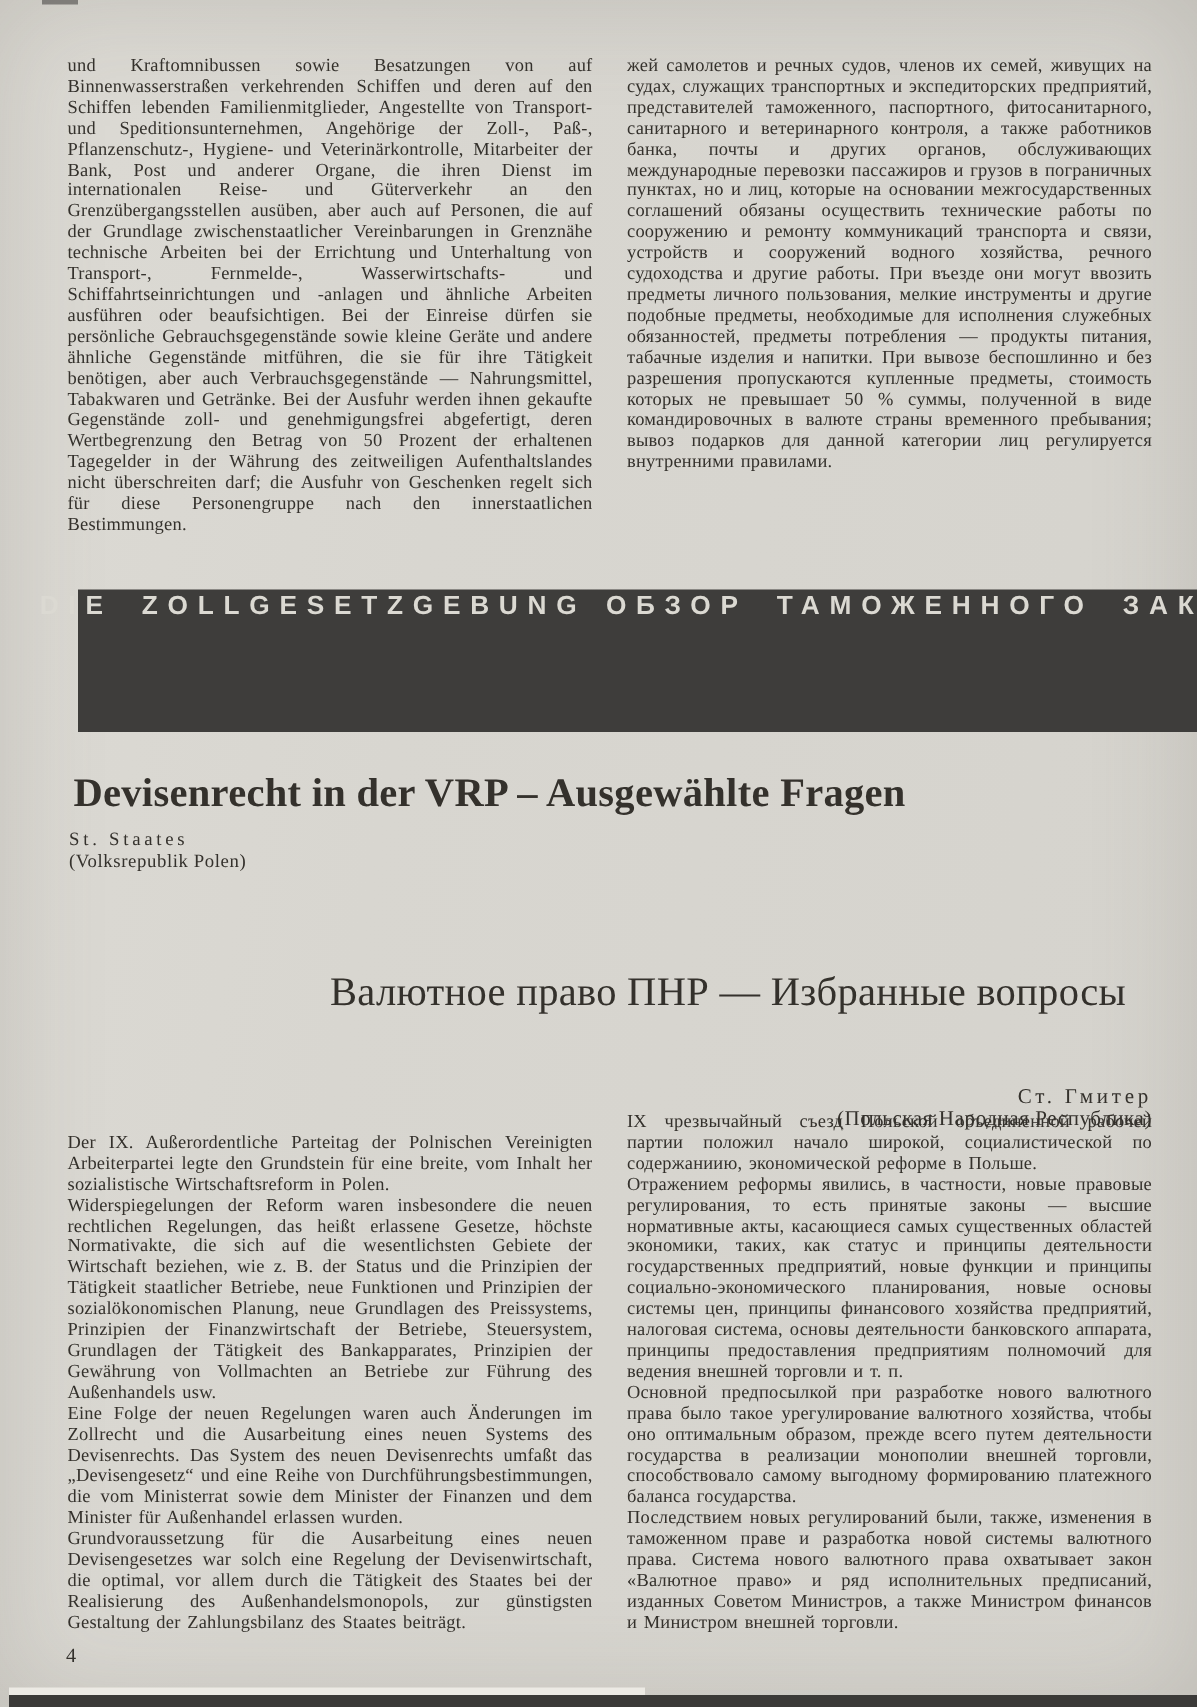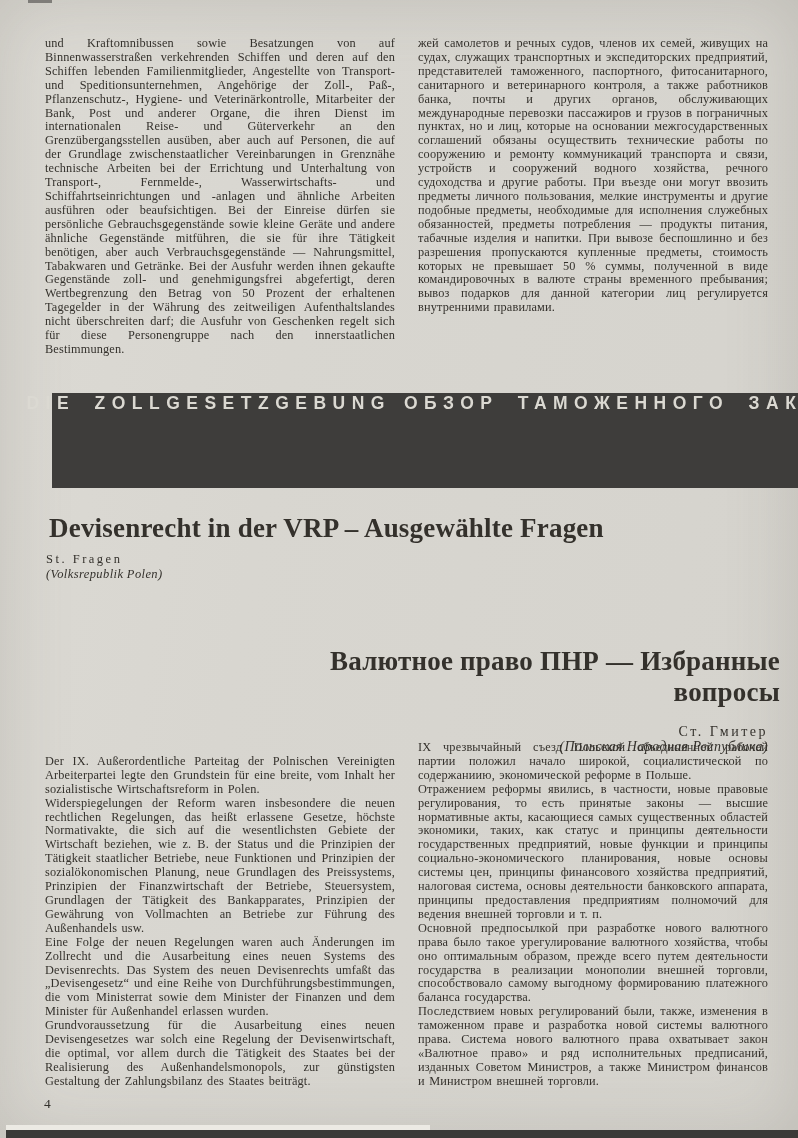--- a/index.html
+++ b/index.html
@@ -49,30 +49,30 @@
   .title-de{
     position:absolute;top:509px;left:45px;width:700px;
     font-size:27px;font-weight:bold;letter-spacing:.2px;
   }
   .byline-de{
     position:absolute;top:552px;left:46px;
     font-size:12.5px;line-height:15px;
   }
   .title-ru{
     position:absolute;top:646px;left:220px;width:560px;
-    text-align:right;
-    font-size:27px;font-weight:bold;letter-spacing:.2px;
+    text-align:left;
+    font-size:27px;font-weight:normal;letter-spacing:.2px;
   }
   .byline-ru{
     position:absolute;top:684px;left:400px;width:368px;
     text-align:right;
     font-size:14px;line-height:15px;margin-top:40px;
   }
   .author-name{letter-spacing:2.5px;}
-  .affiliation{letter-spacing:.4px;font-style:italic;}
+  .affiliation{letter-spacing:.4px;}
   .page-number{
     position:absolute;left:44px;top:1096px;
     font-size:13.5px;
   }
   .scan-mark{
     position:absolute;top:0;left:28px;width:24px;height:3px;
     background:rgba(62,61,59,.55);
   }
   .edge-light{
     position:absolute;bottom:8px;left:6px;width:424px;height:5px;
@@ -100,21 +100,21 @@
   </div>
 
   <div class="banner">
     <div>BLICK IN DIE ZOLLGESETZGEBUNG</div>
     <div>ОБЗОР ТАМОЖЕННОГО ЗАКОНОДАТЕЛЬСТВА</div>
   </div>
 
   <h1 class="title-de" style="margin:4px;">Devisenrecht in der VRP – Ausgewählte Fragen</h1>
 
   <div class="byline-de">
-    <div class="author-name">St. Fragen</div>
+    <div class="author-name">St. Staates</div>
     <div class="affiliation">(Volksrepublik Polen)</div>
   </div>
 
   <h2 class="title-ru" style="margin:0;">Валютное право ПНР — Избранные вопросы</h2>
 
   <div class="byline-ru">
     <div class="author-name">Ст. Гмитер</div>
     <div class="affiliation">(Польская Народная Республика)</div>
   </div>
 

